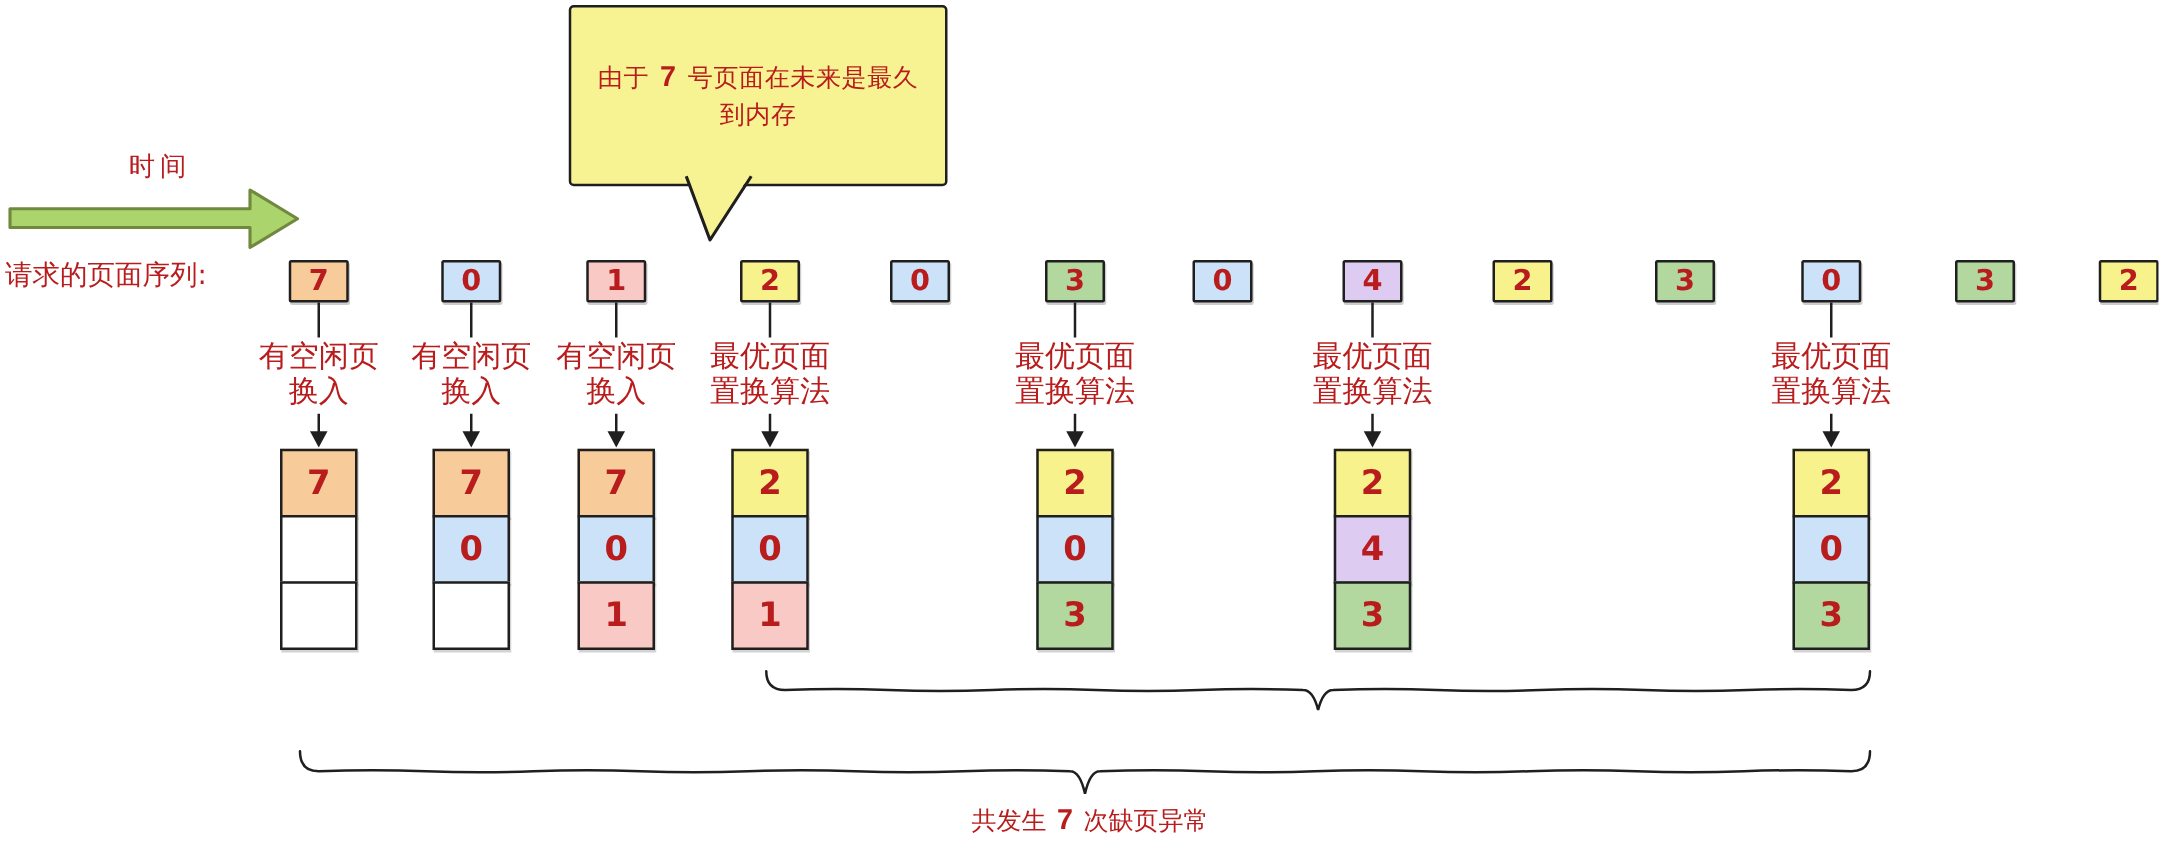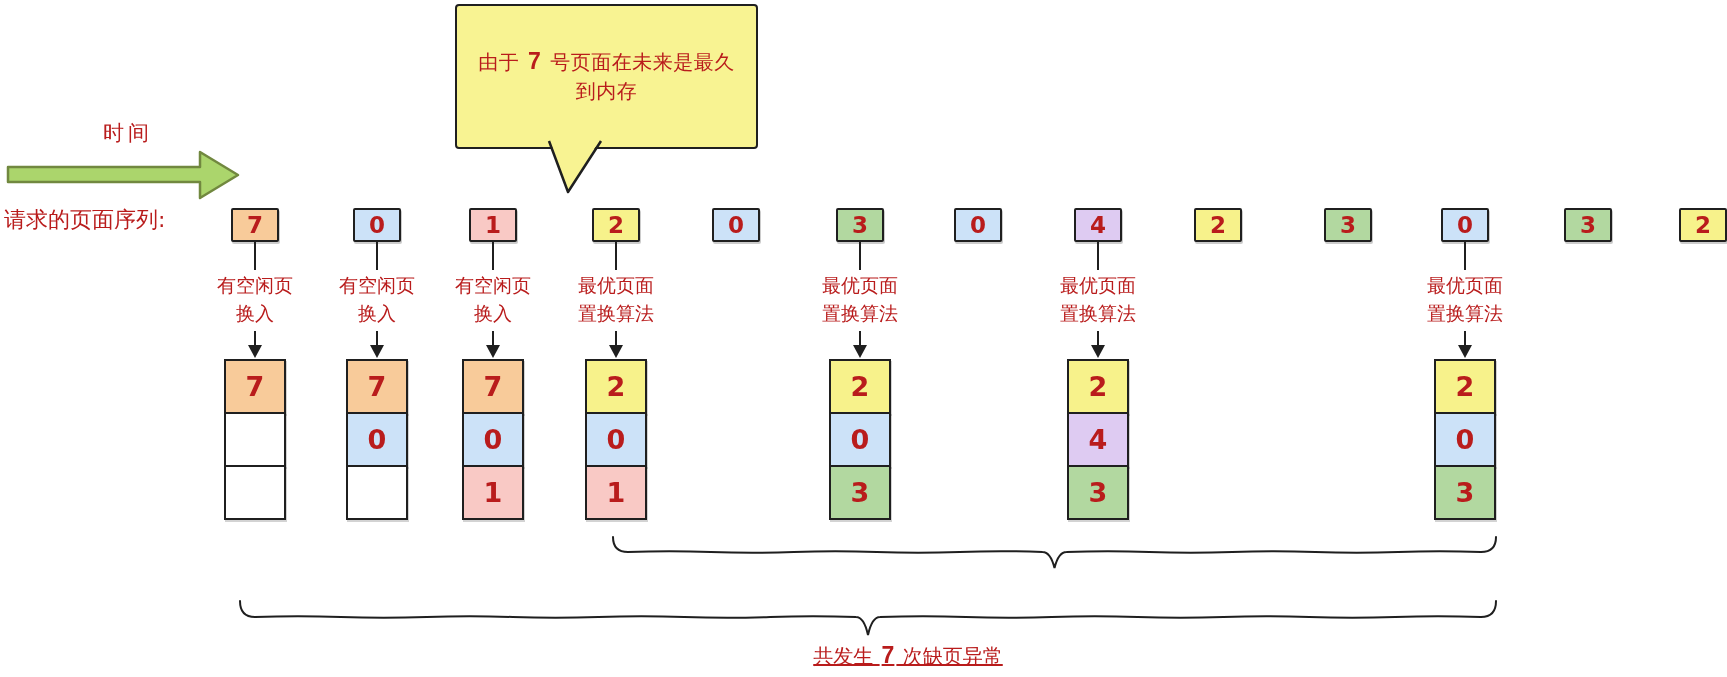--- a/index.html
+++ b/index.html
@@ -20,21 +20,21 @@
   .seq-label{position:absolute;left:4px;top:205px;font-size:22px;white-space:nowrap;}
   .seq-box{
     position:absolute;top:208px;width:48px;height:34px;box-sizing:border-box;
     border:2px solid #1f1f1f;border-radius:2px;z-index:3;
     display:flex;align-items:center;justify-content:center;
     font-size:23px;font-weight:600;
     box-shadow:1px 2px 0 rgba(110,110,110,.35);
   }
   .col-label{
     position:absolute;top:271px;width:170px;text-align:center;
-    font-size:19px;line-height:28px;z-index:3;white-space:nowrap;
+    font-size:24px;line-height:28px;z-index:3;white-space:nowrap;
   }
   .stack{position:absolute;top:359px;z-index:3;}
   .cell{
     width:62px;height:55px;box-sizing:border-box;margin-top:-2px;
     border:2px solid #1f1f1f;
     display:flex;align-items:center;justify-content:center;
     font-size:27px;font-weight:600;
     box-shadow:1px 2px 0 rgba(110,110,110,.3);
   }
   .cell:first-child{margin-top:0;}
@@ -153,14 +153,14 @@
     </div>
     <div class="col-label" style="left: 1380px;">
       <div>最优页面</div>
       <div>置换算法</div>
     </div>
     <div class="stack" style="left: 1434px;">
       <div class="cell" style="background: rgb(247, 242, 139);">2</div>
       <div class="cell" style="background: rgb(204, 226, 248);">0</div>
       <div class="cell" style="background: rgb(178, 216, 160);">3</div>
     </div>
-    <div class="brace-label" style="left: 908px; top: 642px; text-decoration: underline;"><span class="txt">共发生 </span><span class="num">7</span><span class="txt"> 次缺页异常</span></div>
+    <div class="brace-label" style="left: 872px; top: 642px;"><span class="txt">共发生 </span><span class="num">7</span><span class="txt"> 次缺页异常</span></div>
   </div>
 
 </body></html>

